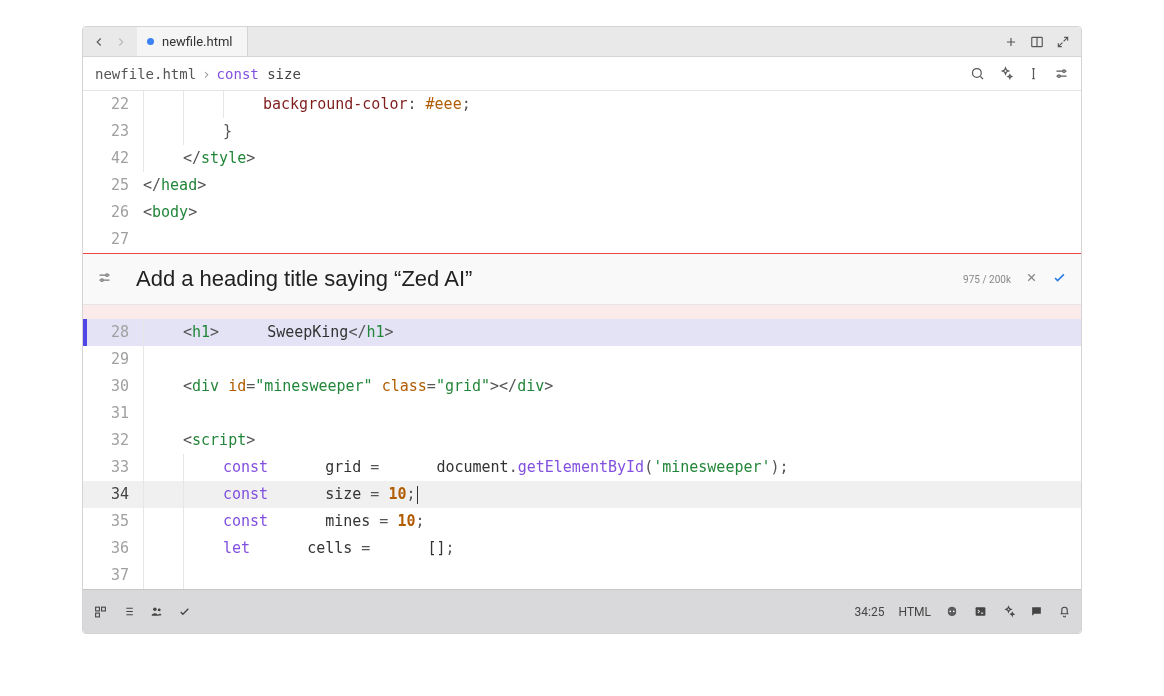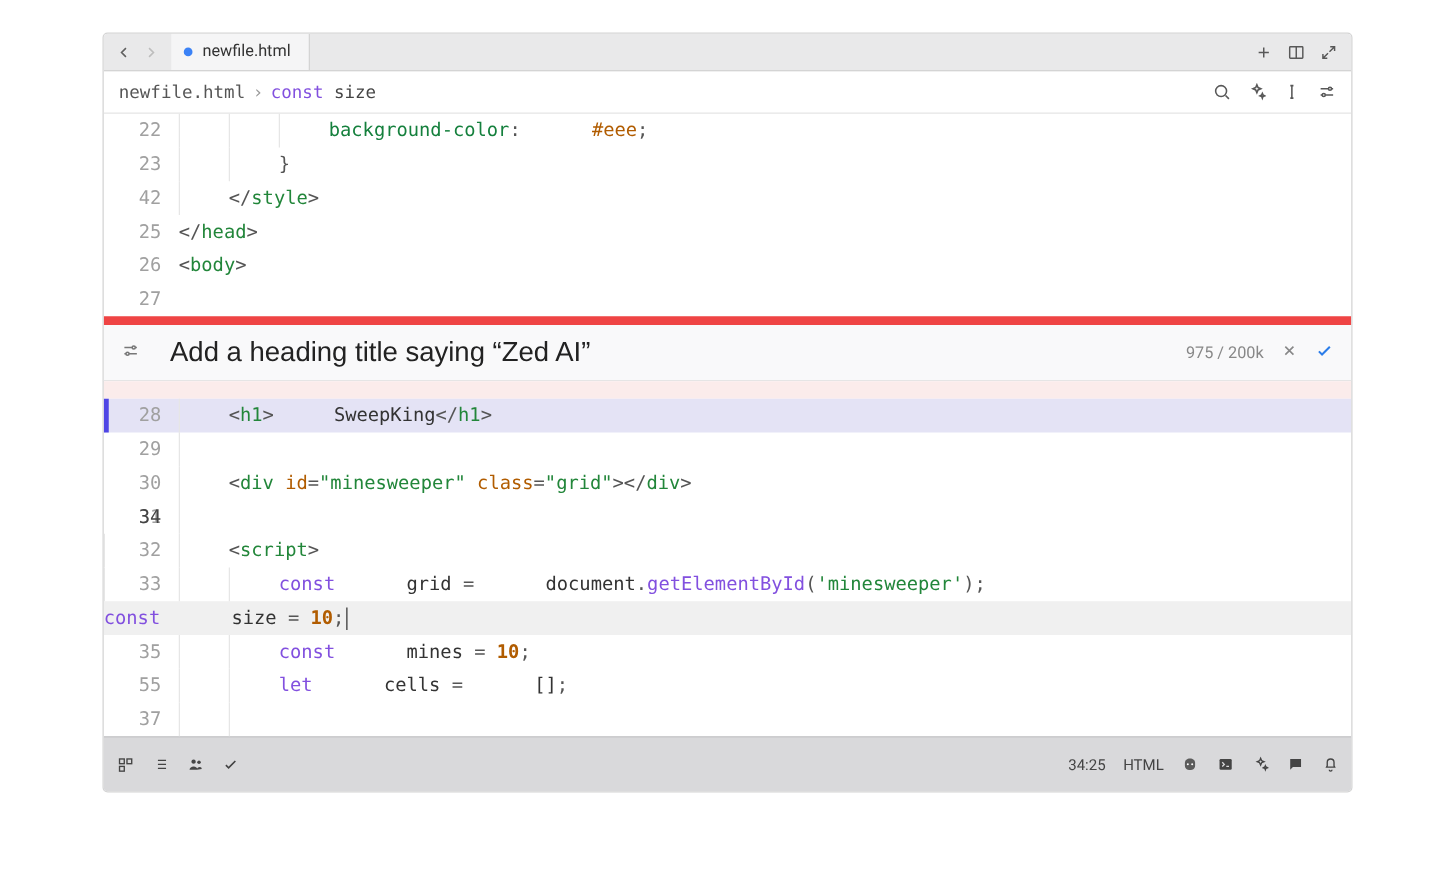--- a/index.html
+++ b/index.html
@@ -85,87 +85,86 @@
   .code {
     font-family: "SF Mono", ui-monospace, Menlo, Consolas, monospace;
     font-size: 15px;
     line-height: 27px;
   }
   .line {
     display: flex;
     align-items: stretch;
     height: 27px;
     white-space: pre;
-    justify-content: flex-end;
   }
   .gutter {
     width: 60px;
     text-align: right;
     padding-right: 14px;
     color: #a0a0a0;
     position: relative;
     flex-shrink: 0;
   }
   .gutter.active { color: #444; font-weight: 500; }
   .indent-guide {
     border-left: 1px solid #e6e6e6;
     height: 27px;
     flex-shrink: 0;
   }
   .w1 { width: 40px; }
   .content { flex:1; }
-  .line.active { background: #f0f0f0; flex-direction: column; }
+  .line.active { background: #f0f0f0; }
   .line.diff-add { background: #e4e3f5; }
   .line.diff-add .gutter::before {
     content:"";
     position:absolute;
     left:0; top:0; bottom:0;
     width:4px;
     background:#4f46e5;
   }
   .line.diff-del { background: #fbeceb; height:14px; }
   .line.diff-del .gutter::before,
   .line.diff-add-top { }
   
   .c-punc  { color:#555; }
   .c-tag   { color:#22863a; }
   .c-attr  { color:#b15c00; }
   .c-str   { color:#22863a; }
-  .c-css-p { color:#15803d; }
-  .c-css-v { color:#b15c00;margin-left:48px; }
+  .c-css-p { color:#7f1d1d; }
+  .c-css-v { color:#b15c00; }
   .c-kw    { color:#8250df; }
   .c-id    { color:#333;margin-left:48px; }
   .c-func  { color:#8250df; }
   .c-num   { color:#b15c00;font-weight:bold; }
   .c-op    { color:#555; }
   .cursor {
     display:inline-block;
     width:1px; height:18px;
     background:#333;
     vertical-align:middle;
     margin-left:1px;
   }
   
   .promptbar {
     display:flex;
     align-items:center;
     height:52px;
-    border-top:7px solid #ef4444;
+    border-top:1px solid #ef4444;
     border-bottom:1px solid #e5e5e5;
     padding: 0 14px;
     background:#f9f9fa;
   }
   .promptbar .slider-icon { color:#777; margin-right:24px; }
   .prompt-text {
     font-family: -apple-system, sans-serif;
     font-size: 22px;
     color:#222;
     flex:1;
   }
-  .prompt-count { color:#888; font-size:13px; margin-right:14px; }
+  .prompt-count { color:#888; font-size:10px; margin-right:14px; }
   .prompt-x { color:#888; margin-right:14px; font-size:15px; }
   .prompt-check { color:#2b7de9; font-size:15px; }
   
   .statusbar {
     display:flex;
     align-items:center;
     height:44px;
     background:#d9d9db;
     border-top:1px solid #c6c6c8;
     padding:0 10px;
@@ -345,21 +344,21 @@
       <div class="gutter active">34</div>
       <div class="indent-guide w1"></div><div class="indent-guide w1"></div>
       <span class="content"><span class="c-kw">const</span><span> </span><span class="c-id">size</span><span class="c-op"> = </span><span class="c-num">10</span><span class="c-punc">;</span><span class="cursor"></span></span>
     </div>
     <div class="line">
       <div class="gutter">35</div>
       <div class="indent-guide w1"></div><div class="indent-guide w1"></div>
       <span class="content"><span class="c-kw">const</span><span> </span><span class="c-id">mines</span><span class="c-op"> = </span><span class="c-num">10</span><span class="c-punc">;</span></span>
     </div>
     <div class="line">
-      <div class="gutter">55</div>
+      <div class="gutter">36</div>
       <div class="indent-guide w1"></div><div class="indent-guide w1"></div>
       <span class="content"><span class="c-kw">let</span><span> </span><span class="c-id">cells</span><span class="c-op"> = </span><span class="c-id">[]</span><span class="c-punc">;</span></span>
     </div>
     <div class="line">
       <div class="gutter">37</div>
       <div class="indent-guide w1"></div><div class="indent-guide w1"></div>
       <span class="content"></span>
     </div>
   </div>
 

